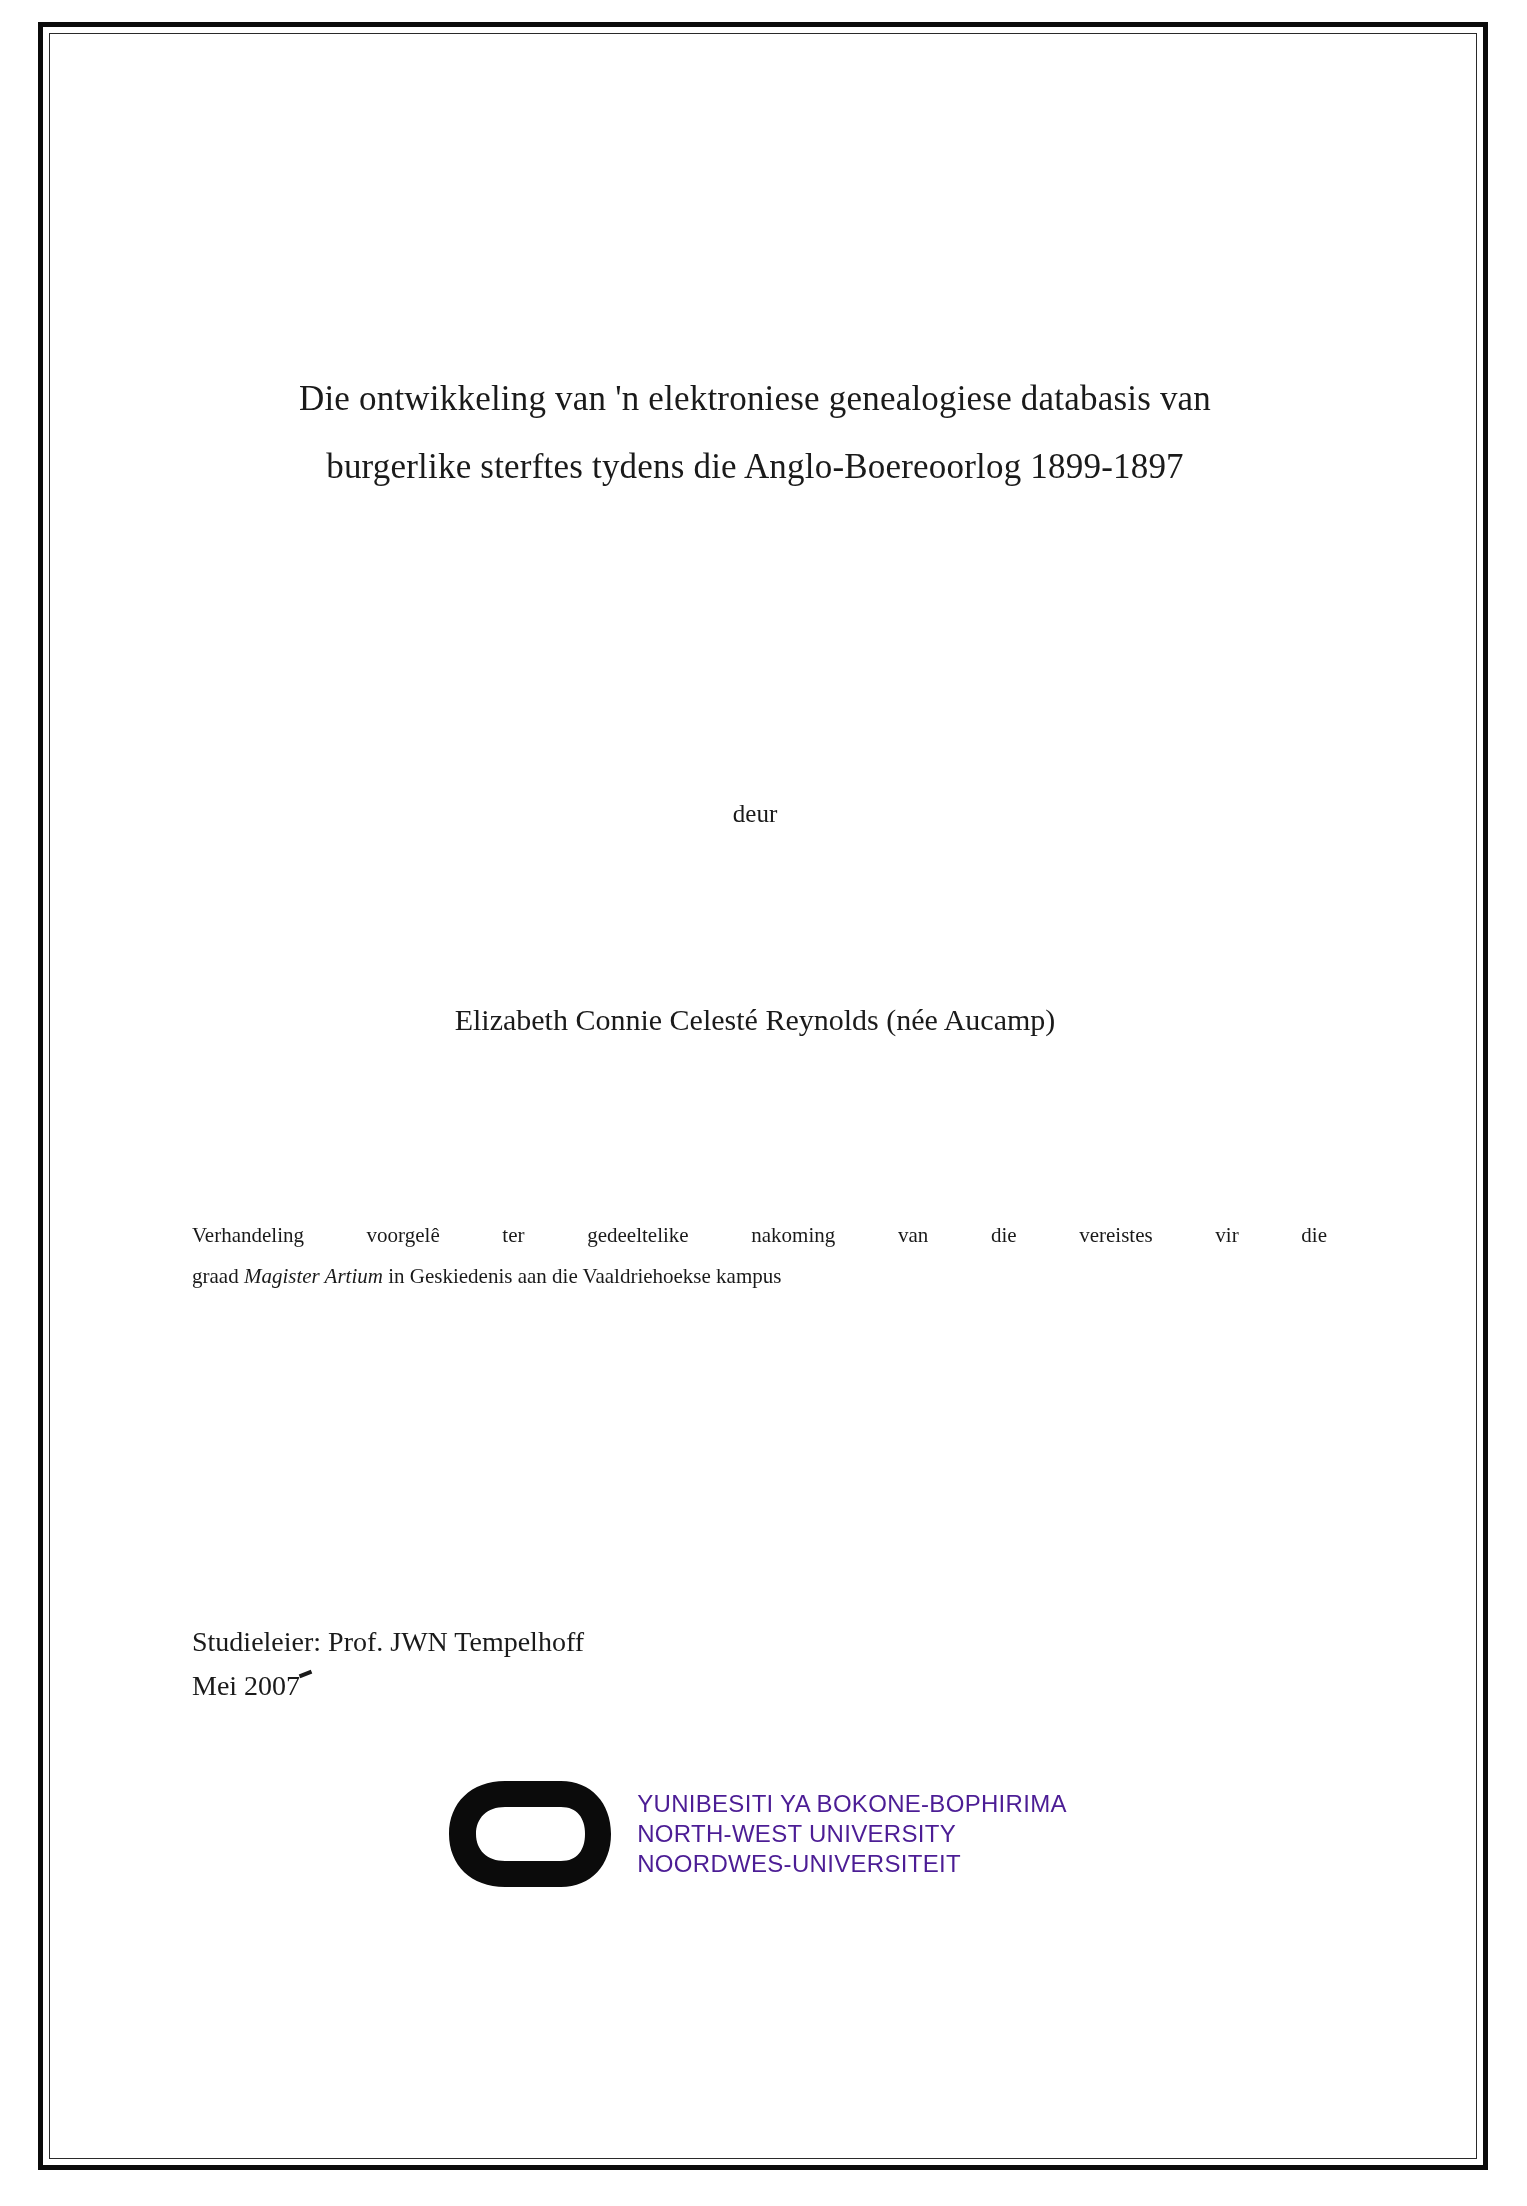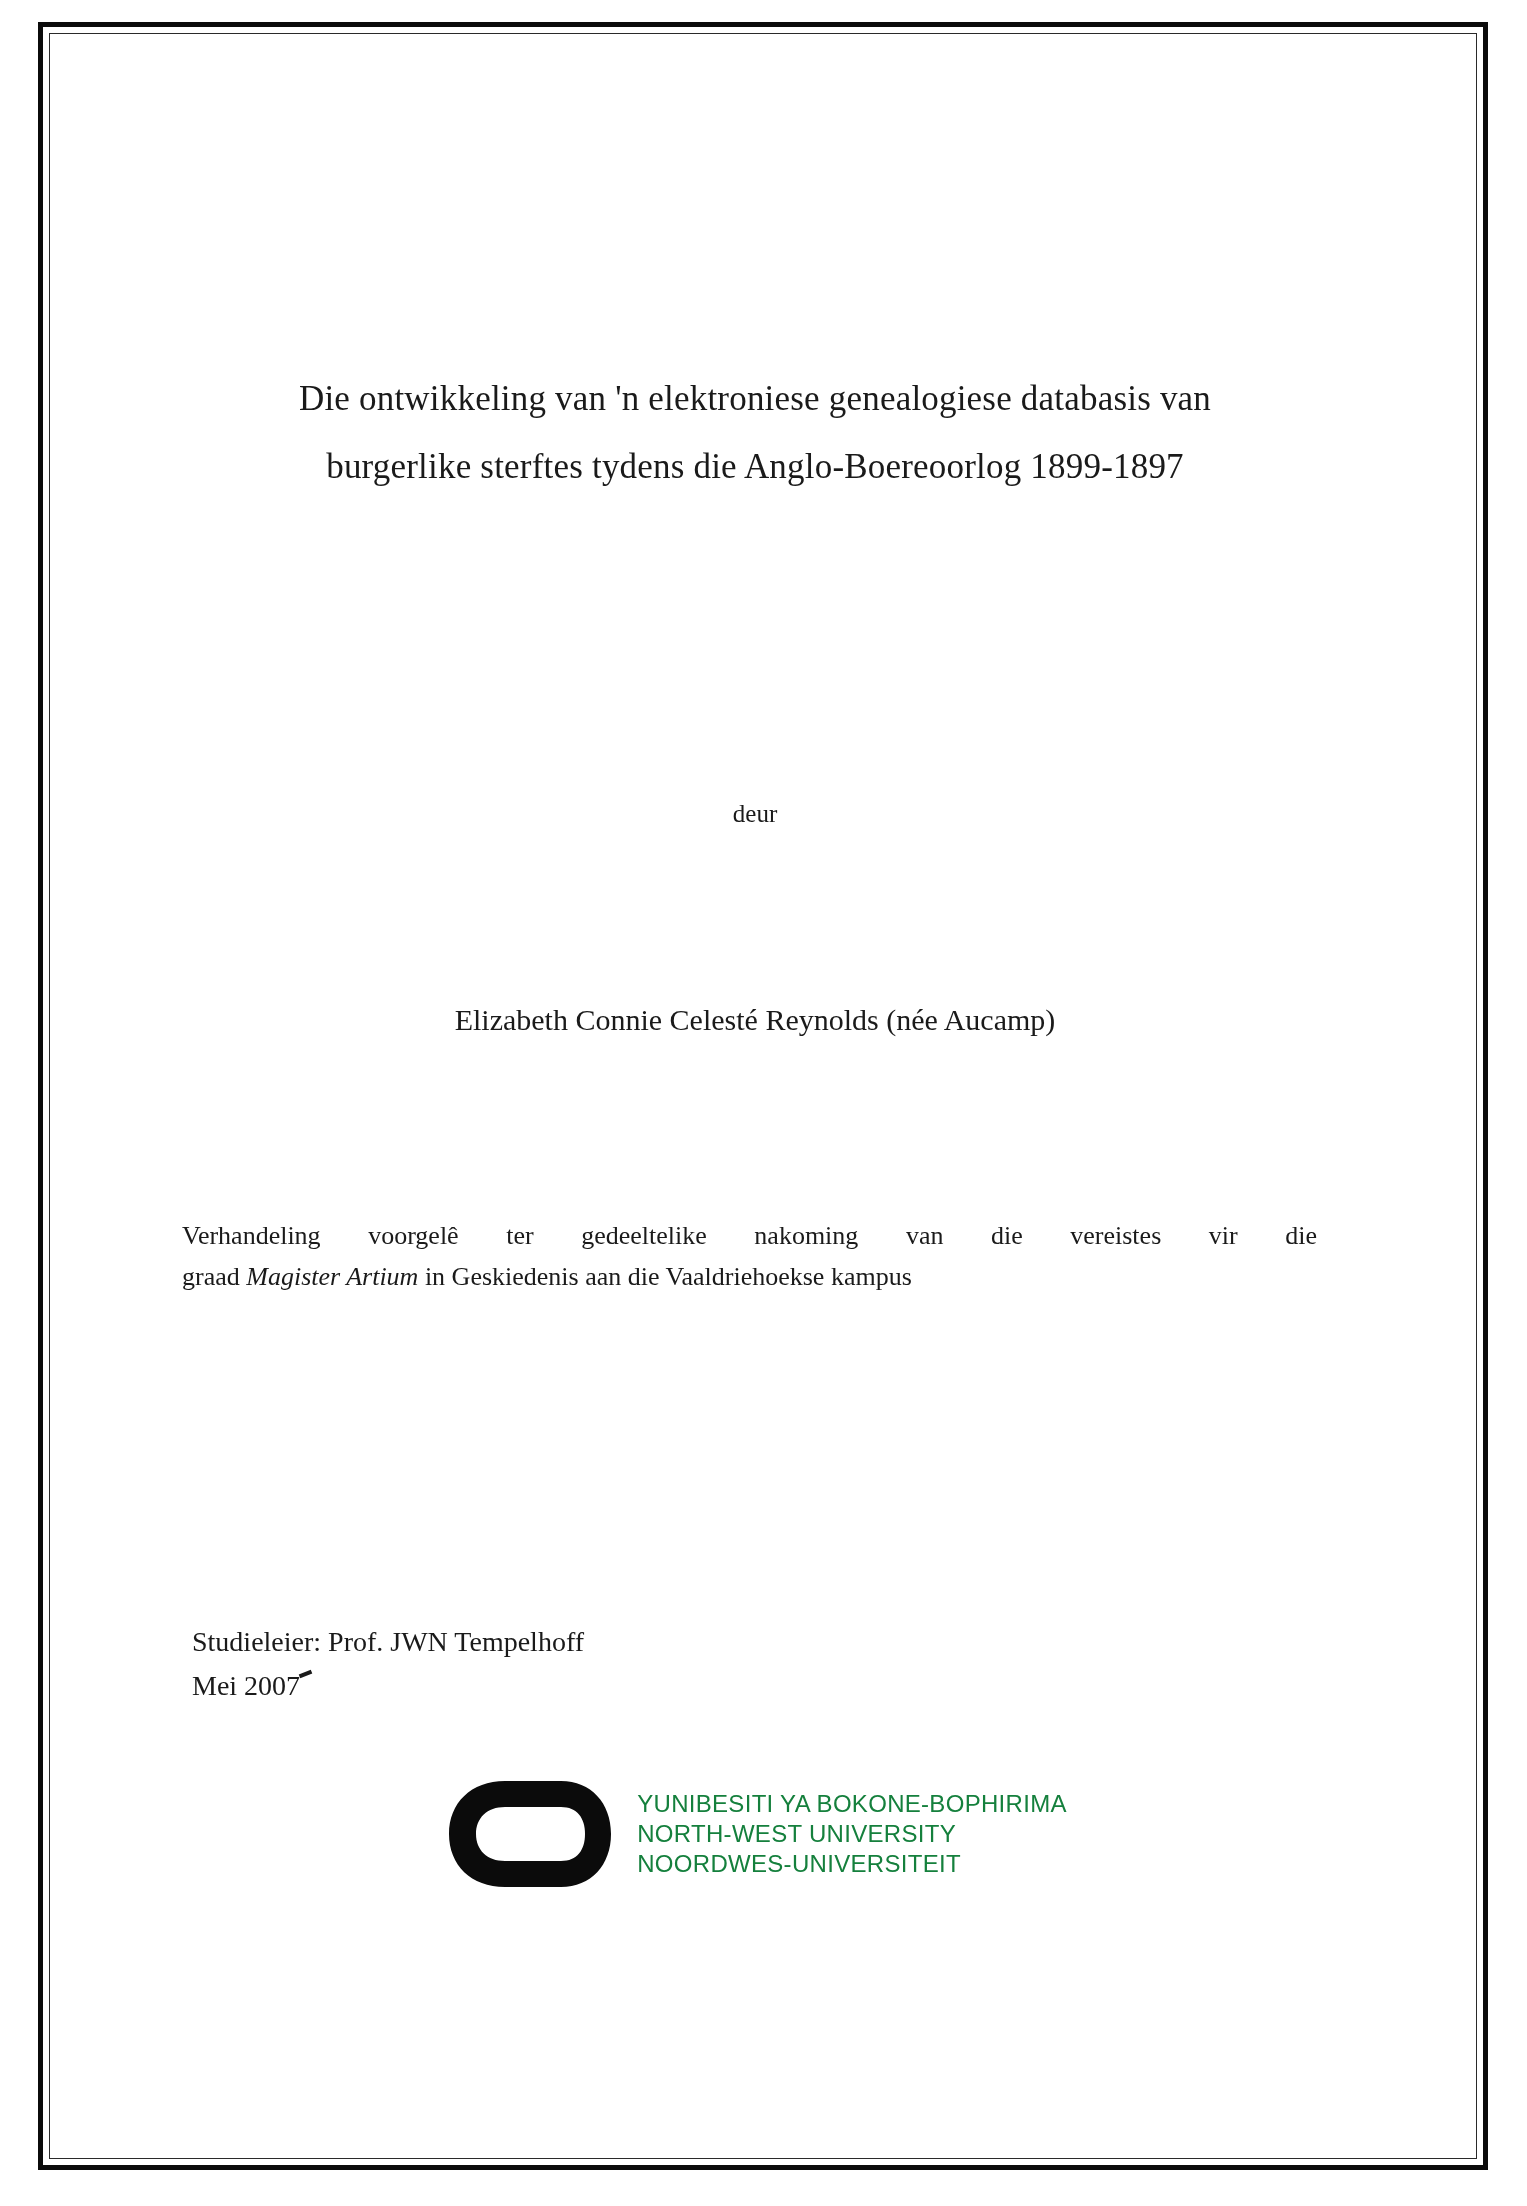--- a/index.html
+++ b/index.html
@@ -81,23 +81,23 @@
     left: 0;
     width: 1210px;
     text-align: center;
     font-size: 30px;
     margin-top: 48px;
   }
 
   .statement {
     position: absolute;
     top: 1215px;
-    left: 32px;
+    left: 42px;
     width: 1135px;
-    font-size: 26px;
+    font-size: 21px;
     line-height: 41px;
   }
   .statement .just {
     text-align: justify;
     text-align-last: justify;
   }
   .statement .ital {
     font-style: italic;
   }
 
@@ -139,21 +139,21 @@
     width: 180px;
     height: 118px;
     margin-right: 14px;
     flex: 0 0 auto;
   }
   .logo-text {
     font-family: "Liberation Sans", sans-serif;
     font-size: 24px;
     line-height: 30px;
     letter-spacing: 0.3px;
-    color: #15803d;
+    color: #4c1d95;
   }
 </style>
 </head>
 <body>
 
 <div class="page">
   <div class="page-frame">
     <div class="page-frame-inner"></div>
   </div>
 

